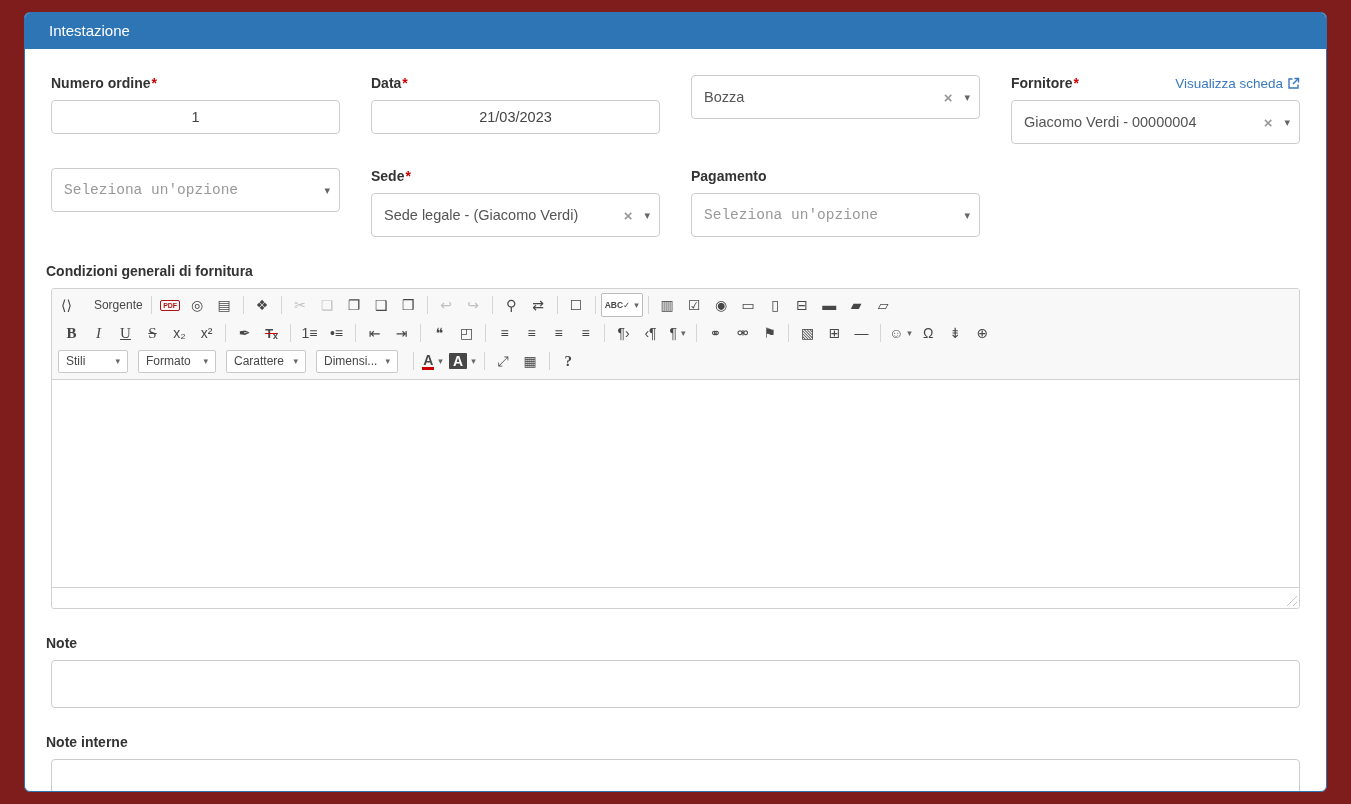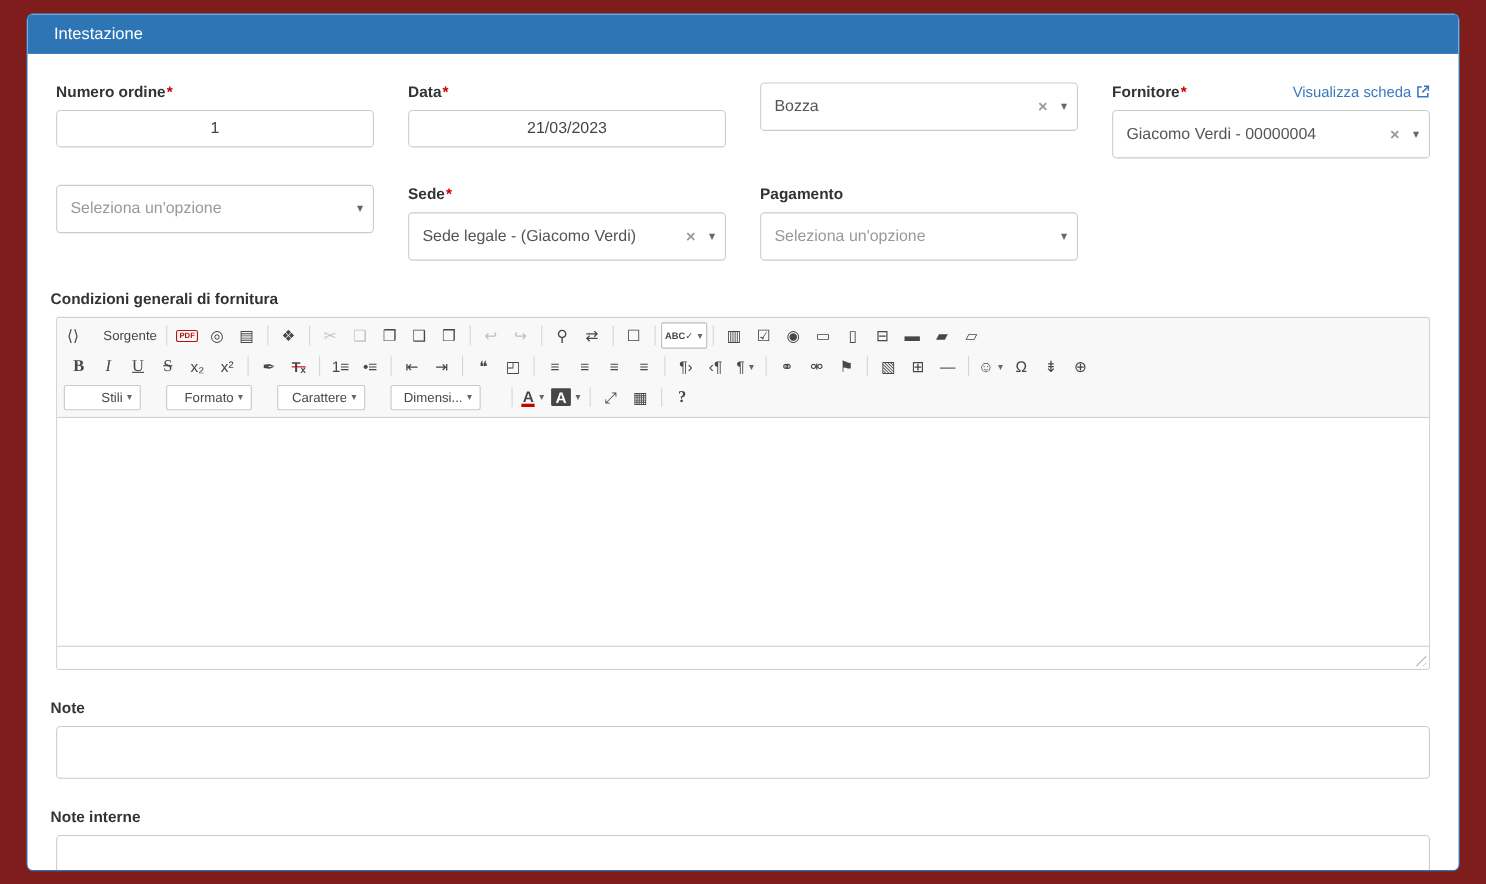--- a/index.html
+++ b/index.html
@@ -81,21 +81,21 @@
     cursor:pointer;
   }
   .s2-val {
     flex:1;
     font-size:14.5px;
     color:#555;
     white-space:nowrap;
     overflow:hidden;
     text-overflow:ellipsis;
   }
-  .s2-val.placeholder { color:#999; }
+  .s2-val.placeholder { color:#999;font-family:Liberation Mono, monospace; }
   .s2-clear { color:#999; font-size:15px; font-weight:700; padding:0 12px 0 6px; line-height:1; }
   .s2-caret { color:#666; font-size:11px; line-height:1; }
 
   
   .section-label { font-weight:700; font-size:14px; color:#333; margin:26px 12px 9px 7px; }
   .editor {
     margin:0 12px;
     border:1px solid #d1d1d1;
     border-radius:3px;
     overflow:hidden;
@@ -138,22 +138,22 @@
   .tb-btn.s .tb-glyph { text-decoration:line-through; font-family:"Liberation Serif","DejaVu Serif",serif; font-size:15px; }
   .tb-btn.rf .tb-glyph { text-decoration:line-through; text-decoration-color:#cc0000; font-weight:700; font-size:13px; }
   .tb-btn.fg .tb-glyph { font-weight:700; border-bottom:3px solid #cc0000; padding:0 1px; }
   .tb-btn.bg .tb-glyph { font-weight:700; background:#474747; color:#fff; padding:1px 4px; border-radius:1px; }
   .tb-dd {
     background:#fff;
     border:1px solid #c9c9c9;
     border-radius:2px;
     height:23px;
     padding:0 7px;
-    justify-content:flex-end;
-    margin-right:23px;
+    justify-content:space-between;
+    margin-right:10px;
   }
   .tb-dd .tb-dd-label { font-size:12px; color:#474747; white-space:nowrap; overflow:hidden; text-overflow:ellipsis; }
   .editor-content {
     min-height:207px;
     background:#fff;
     padding:10px;
     outline:none;
     font-size:14px;
   }
   .editor-foot {

